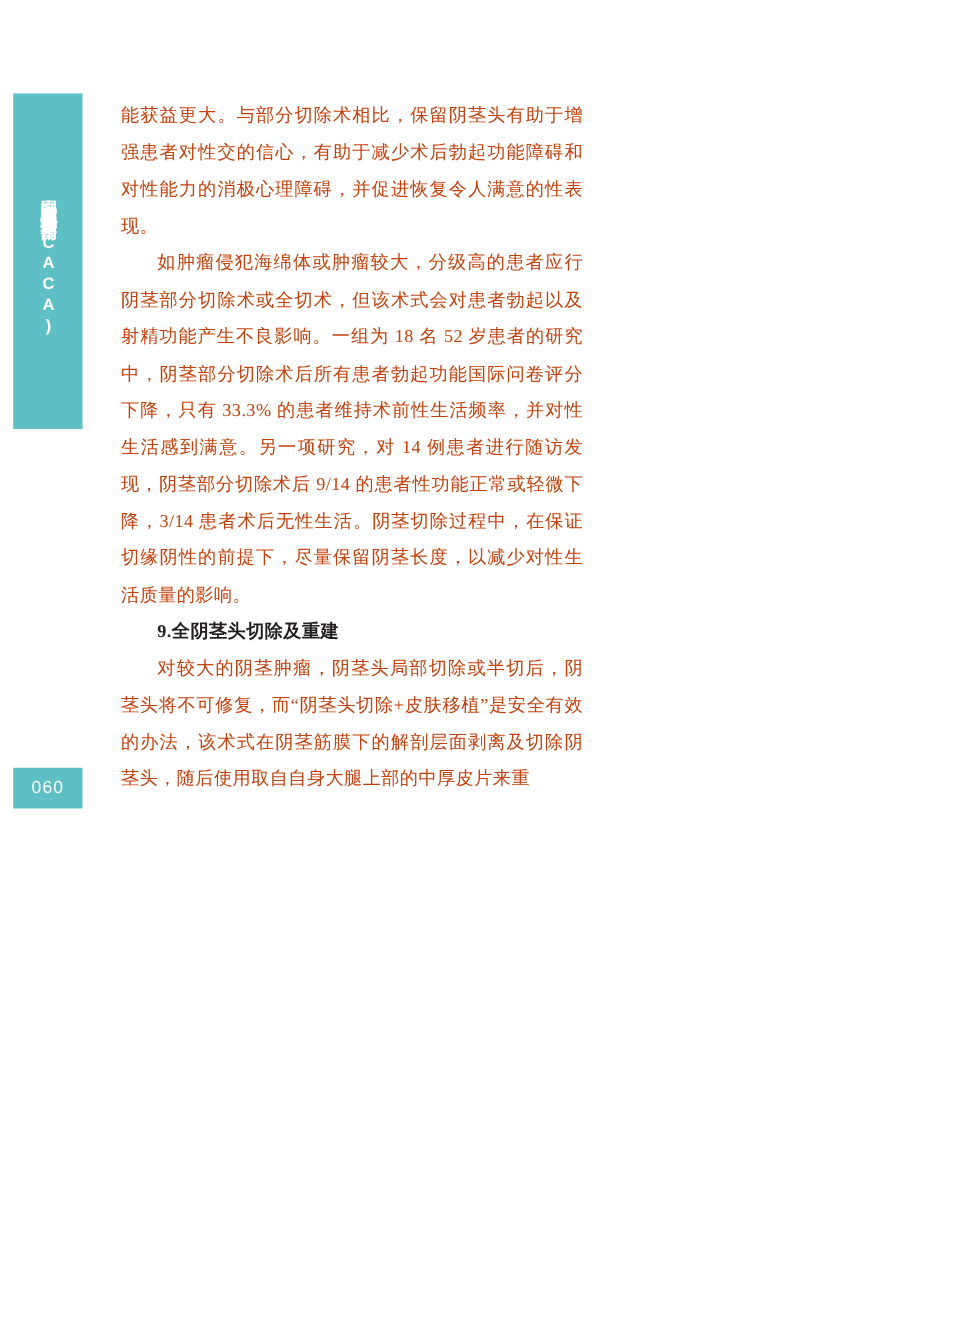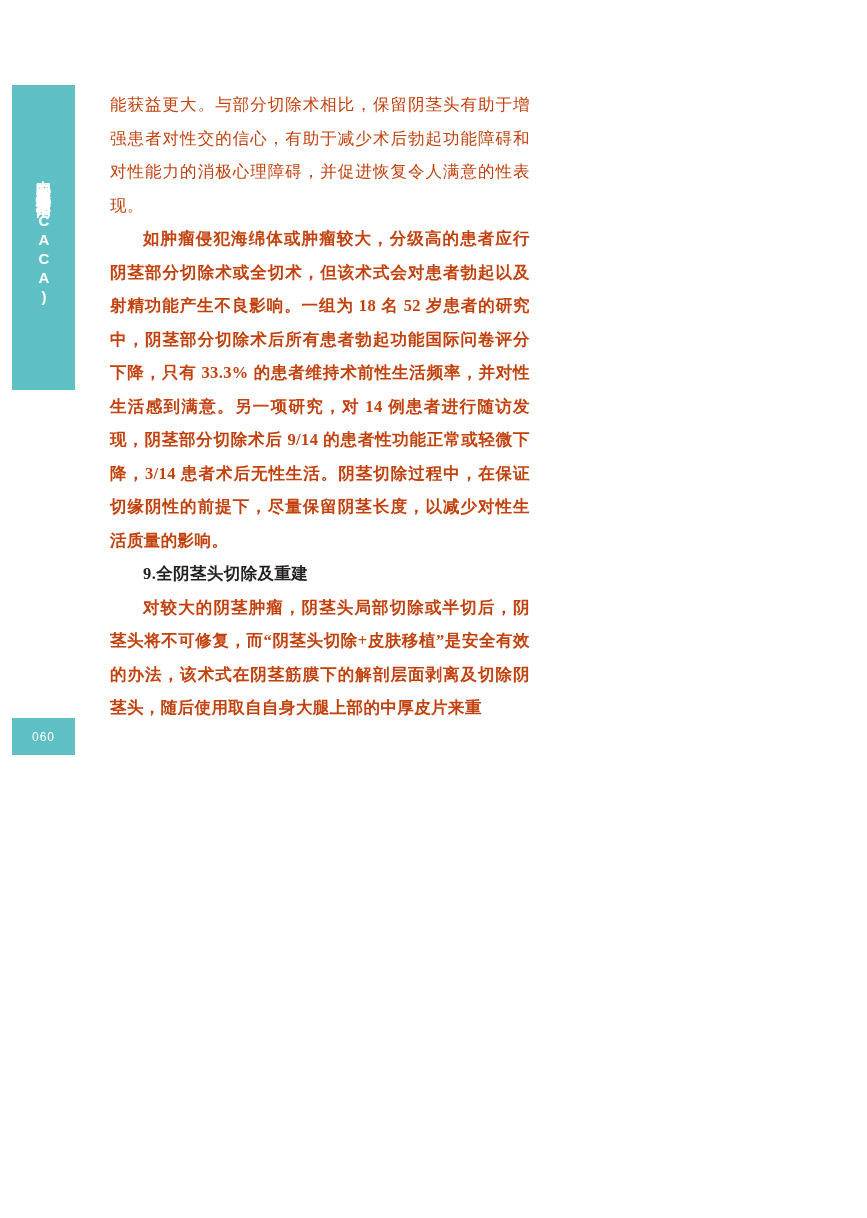--- a/index.html
+++ b/index.html
@@ -47,30 +47,30 @@
     text-orientation: upright;
     font-weight: bold;
     line-height: 1.2;
     white-space: nowrap;
   }
 
   
   .page-num {
     position: absolute;
     left: 12px;
-    top: 718px;
+    top: 698px;
     width: 63px;
     height: 37px;
     background: #5ec0c4;
     color: #ffffff;
     display: flex;
     align-items: center;
     justify-content: center;
     font-family: "Liberation Sans", "DejaVu Sans", sans-serif;
-    font-size: 12px;
+    font-size: 16px;
     letter-spacing: 1px;
   }
 
   
   .content {
     position: absolute;
     left: 110px;
     top: 88px;
     width: 420px;
   }
@@ -80,21 +80,20 @@
     font-size: 16.5px;
     line-height: 33.5px;
     color: #c2410c;
     text-align: justify;
     text-justify: inter-ideograph;
     letter-spacing: 0.4px;
   }
 
   .para.indent {
     text-indent: 2em;
-    font-weight: bold;
   }
 
   .heading {
     margin: 0;
     font-size: 16.5px;
     line-height: 33.5px;
     color: #231f20;
     text-indent: 2em;
     font-weight: bold;
     letter-spacing: 0.4px;

